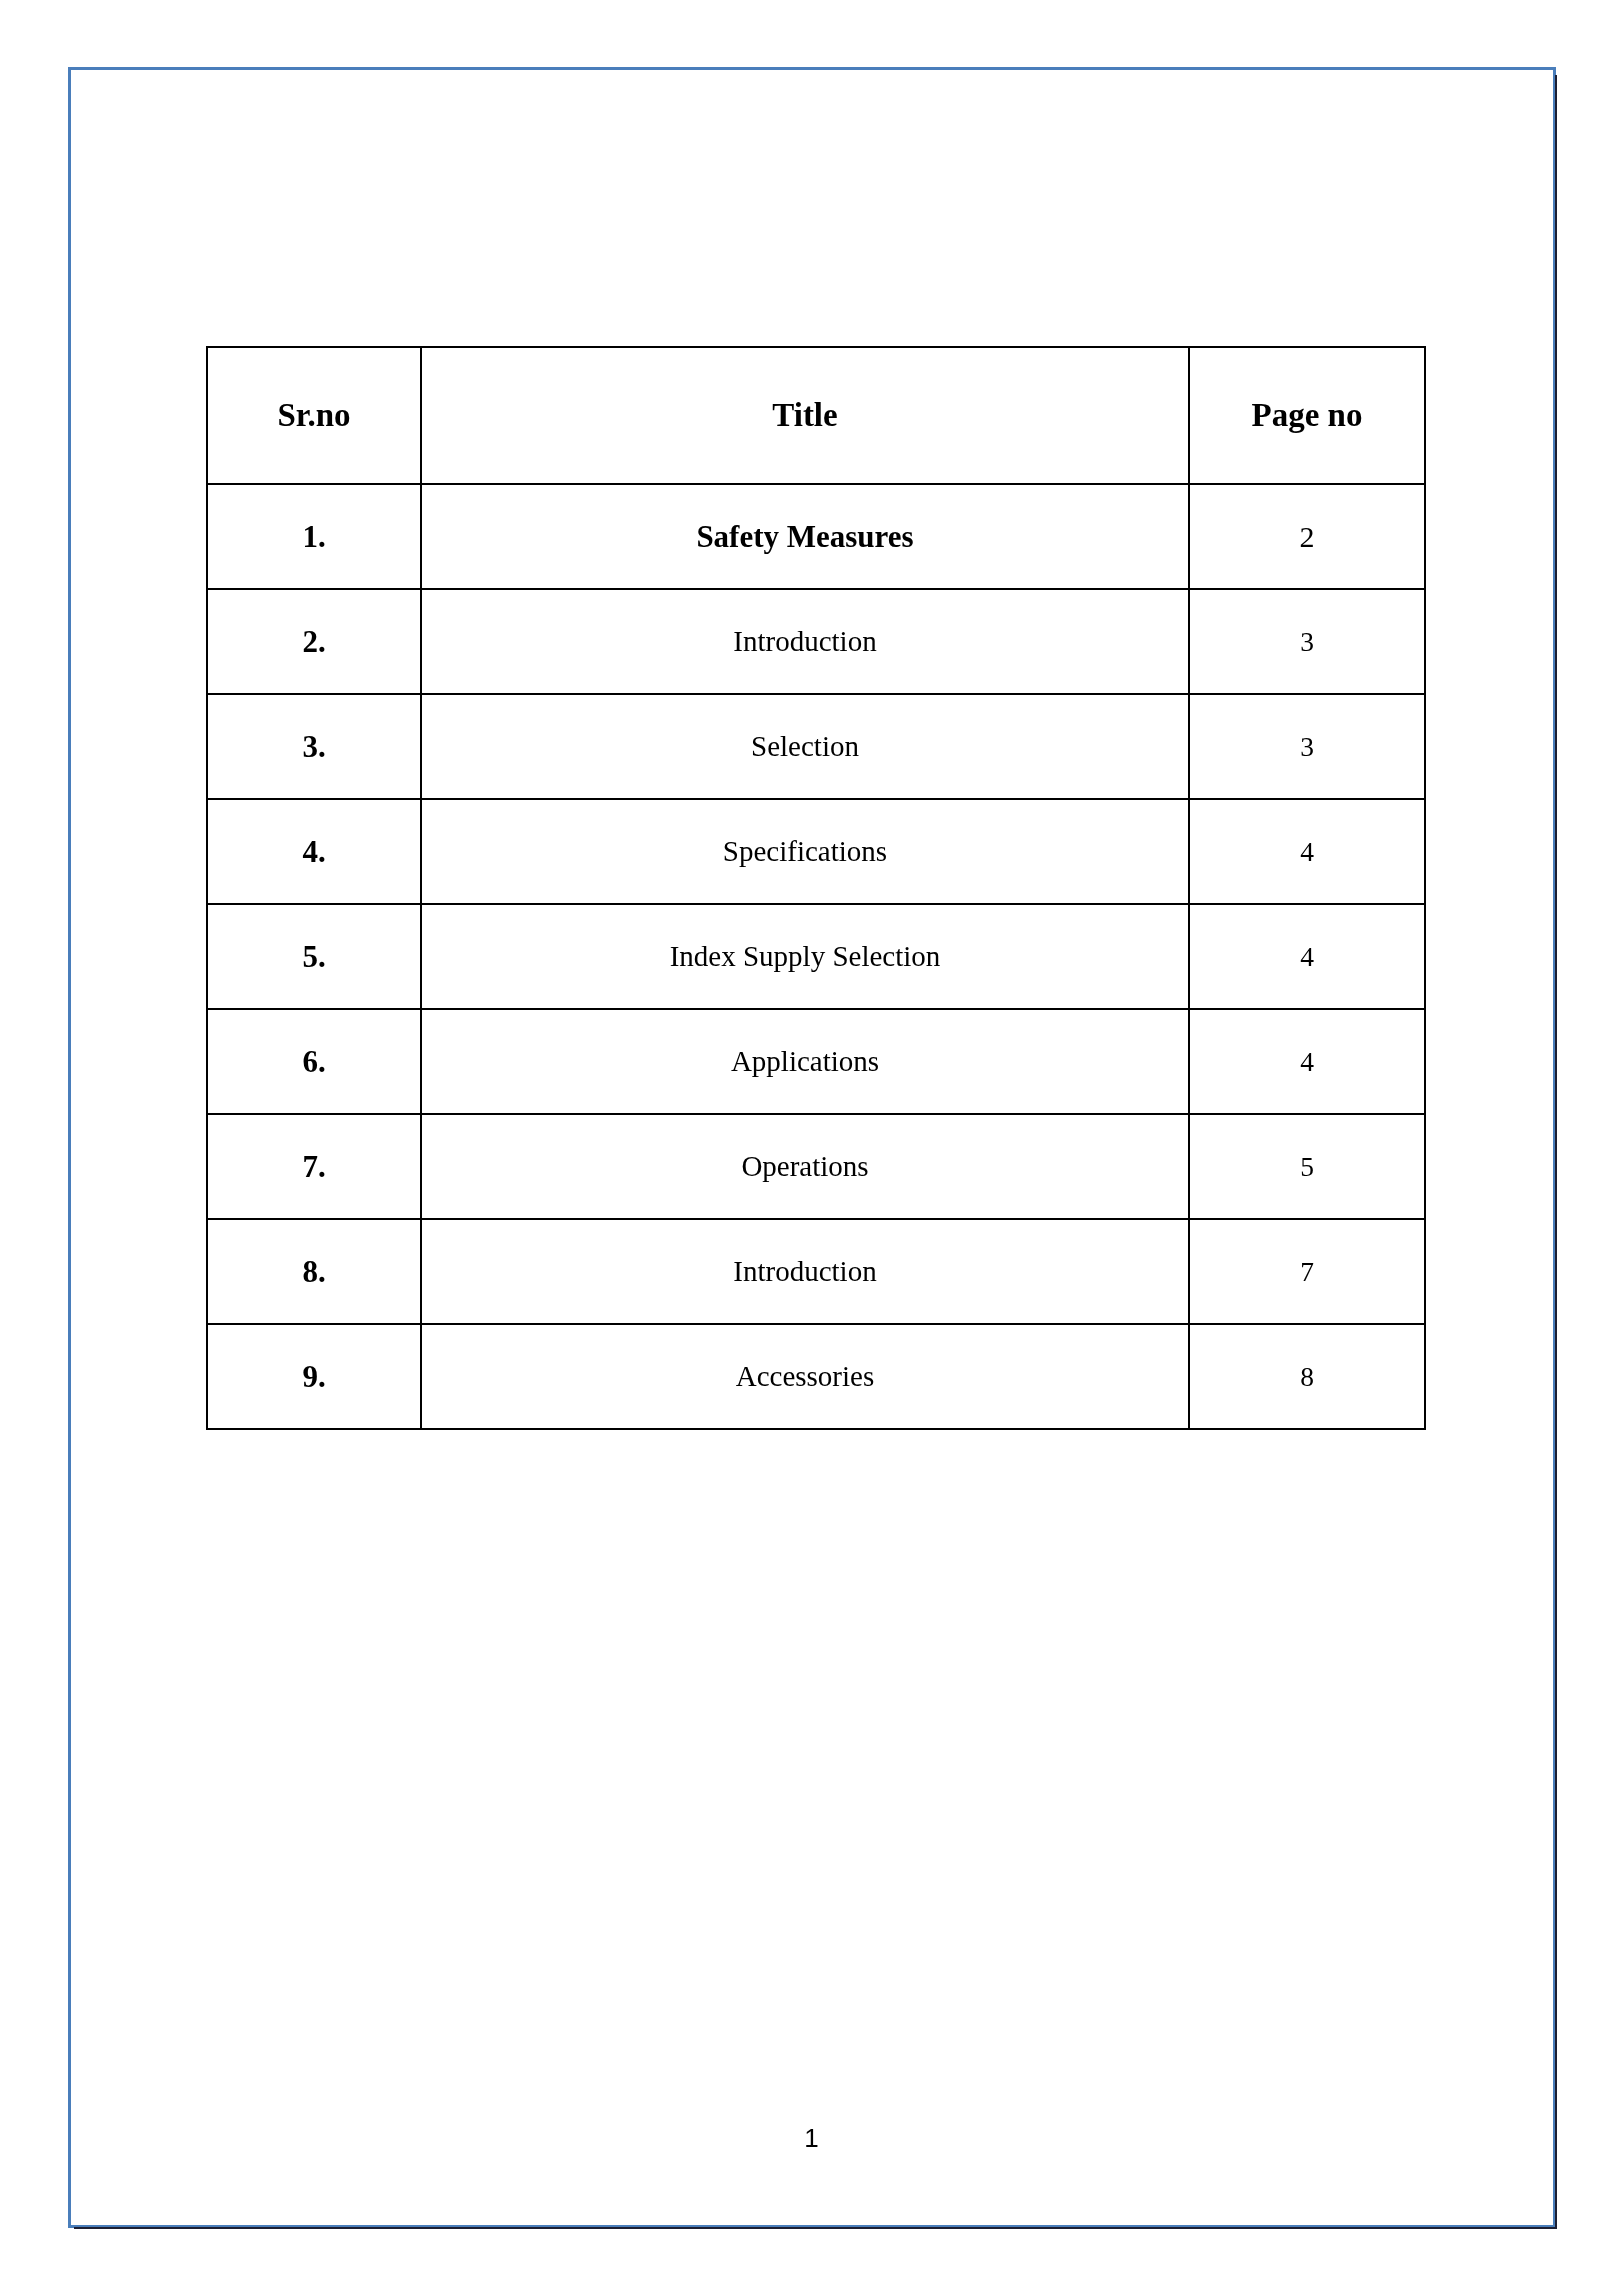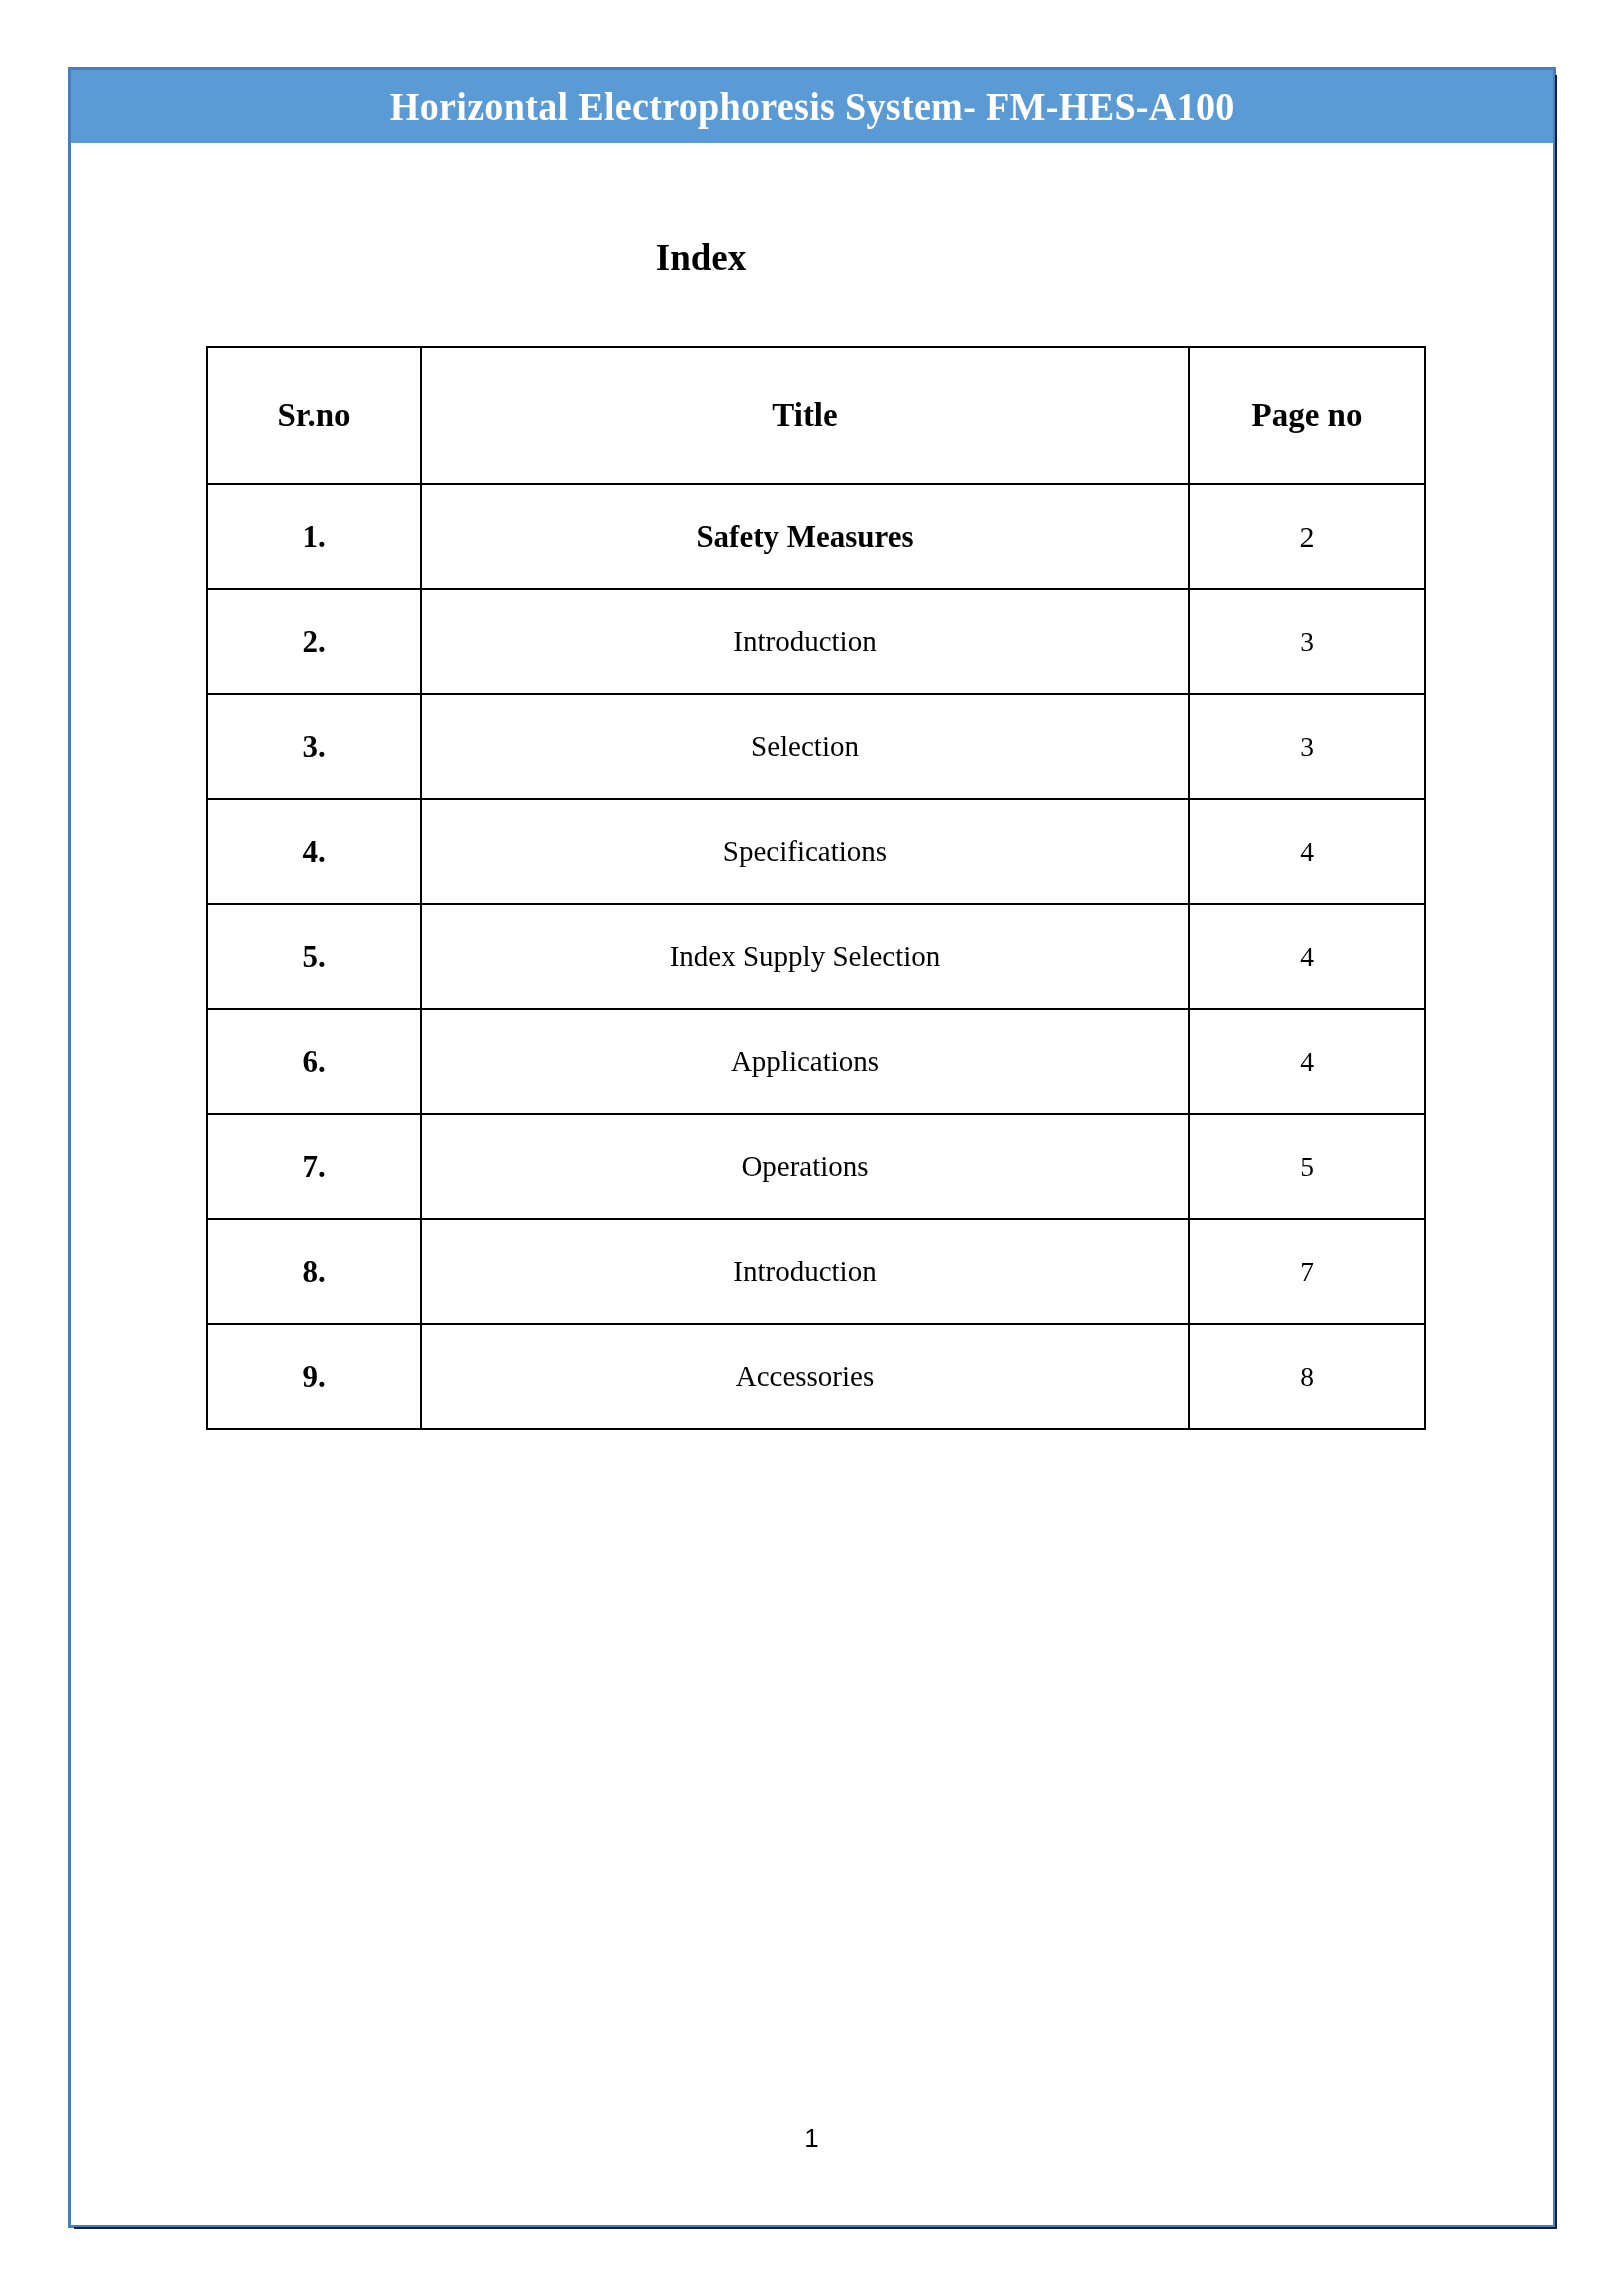--- a/index.html
+++ b/index.html
@@ -124,25 +124,21 @@
     font-size: 26px;
     line-height: 1;
     color: #000000;
   }
 </style>
 </head>
 <body>
 
 <div id="page-sheet">
 
-  <div id="header-banner">
-    <div id="header-title">Horizontal Electrophoresis System- FM-HES-A100</div>
-  </div>
-
-  <div id="index-heading">Index</div>
+
 
   <table id="index-table">
     <colgroup>
       <col class="c-sr">
       <col class="c-title">
       <col class="c-page">
     </colgroup>
     <thead>
       <tr>
         <th>Sr.no</th>

